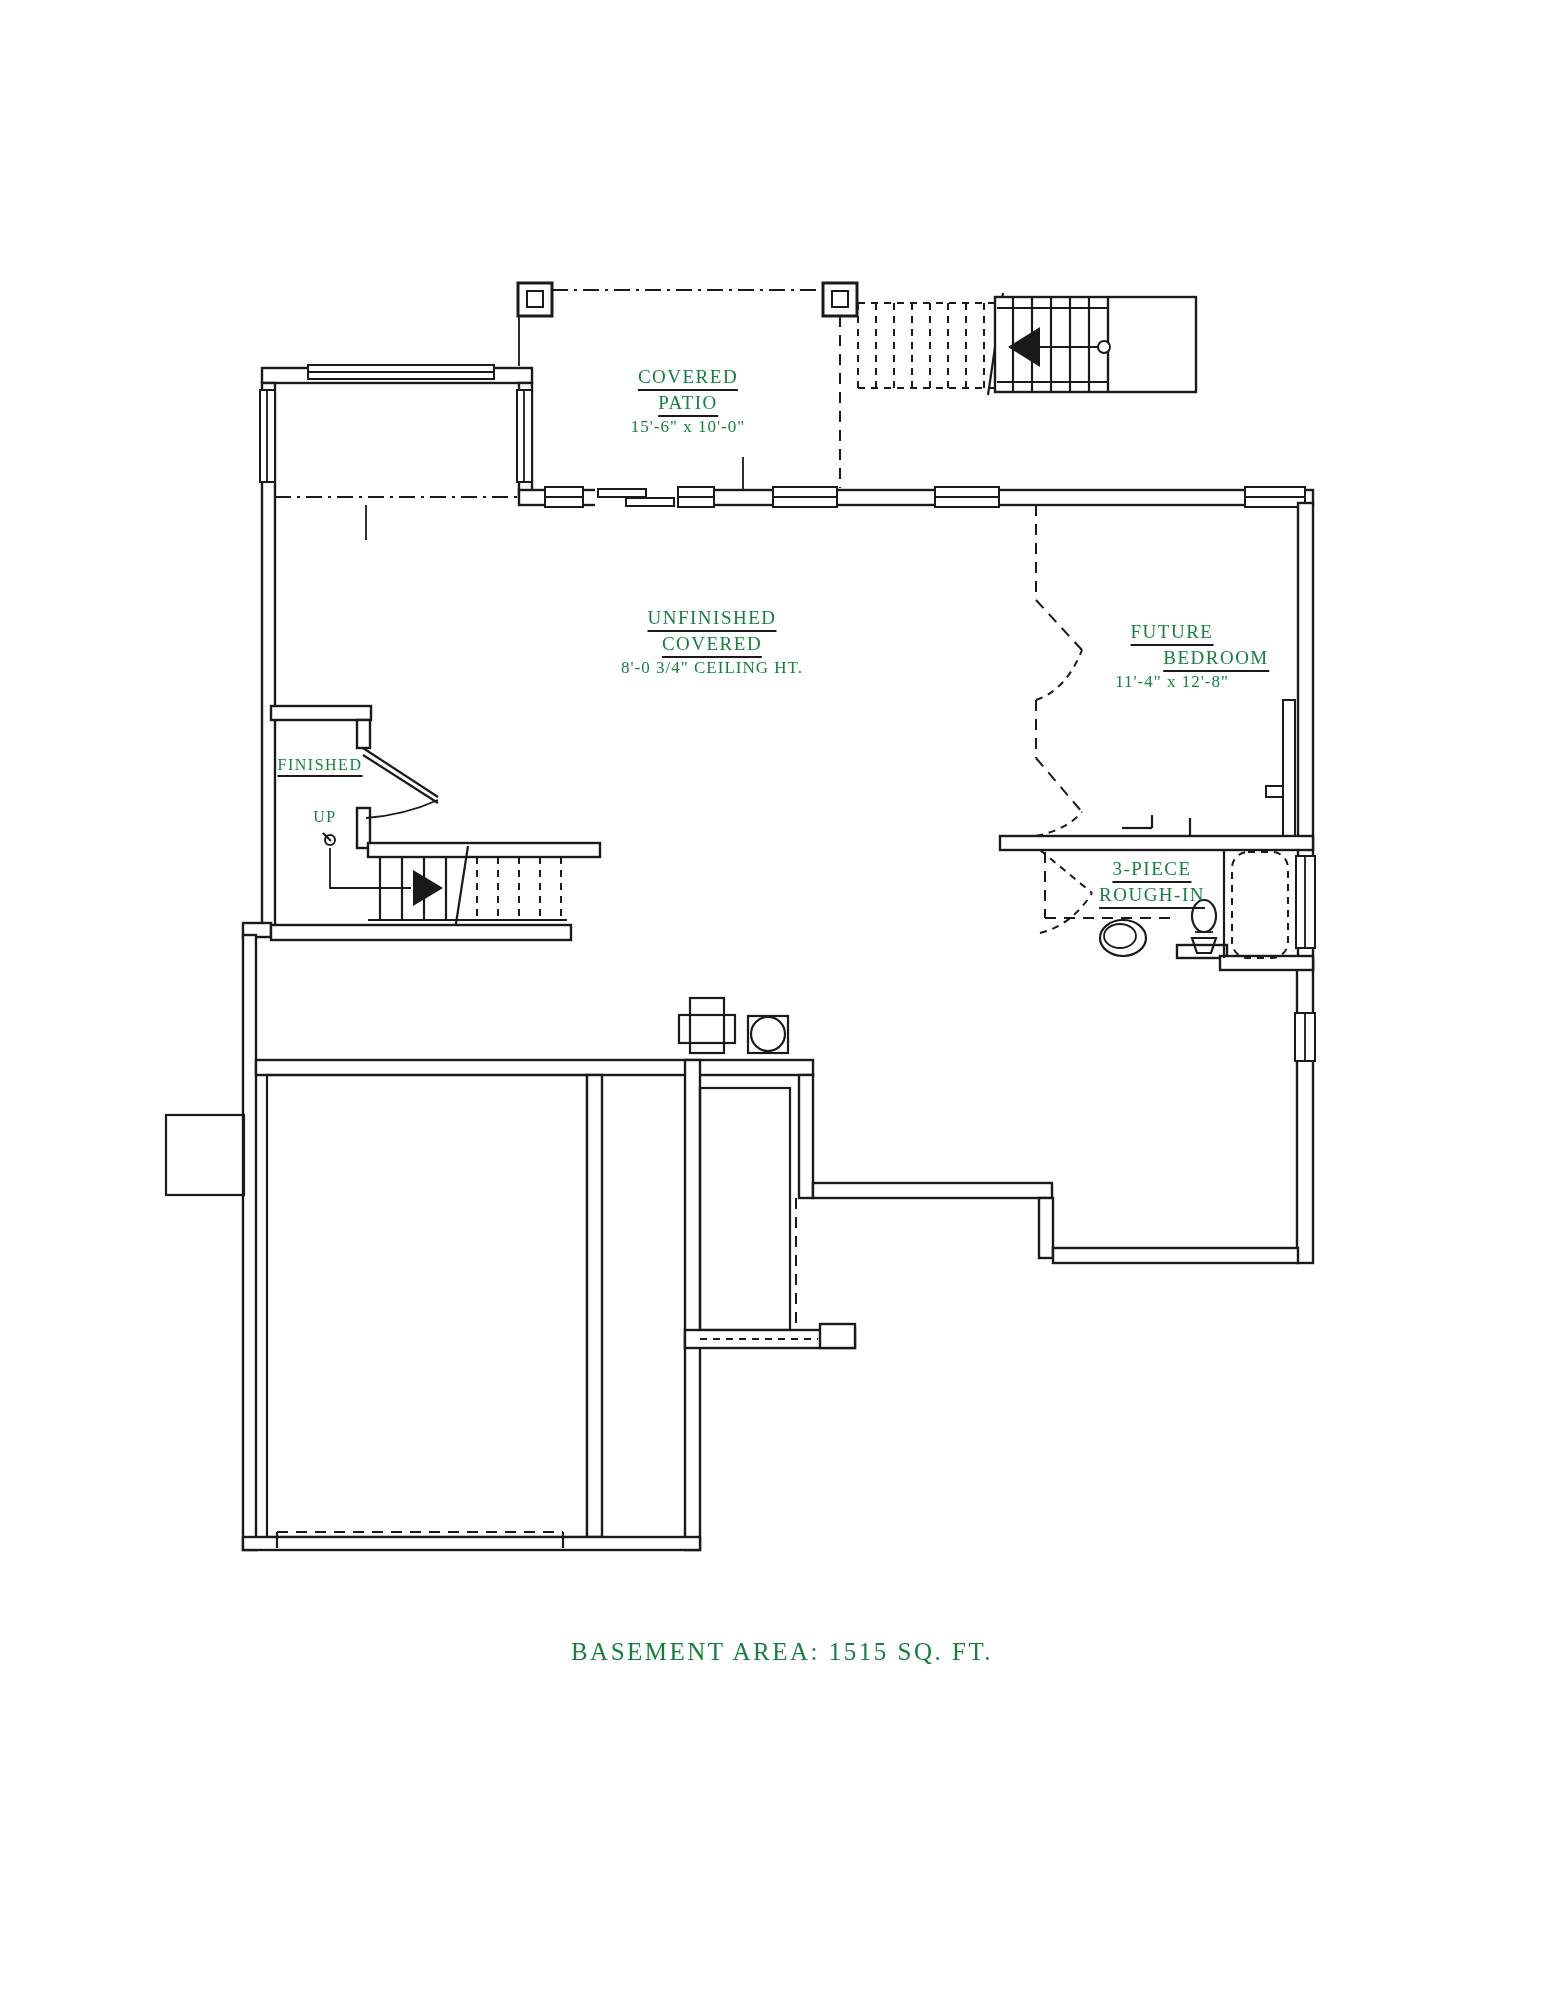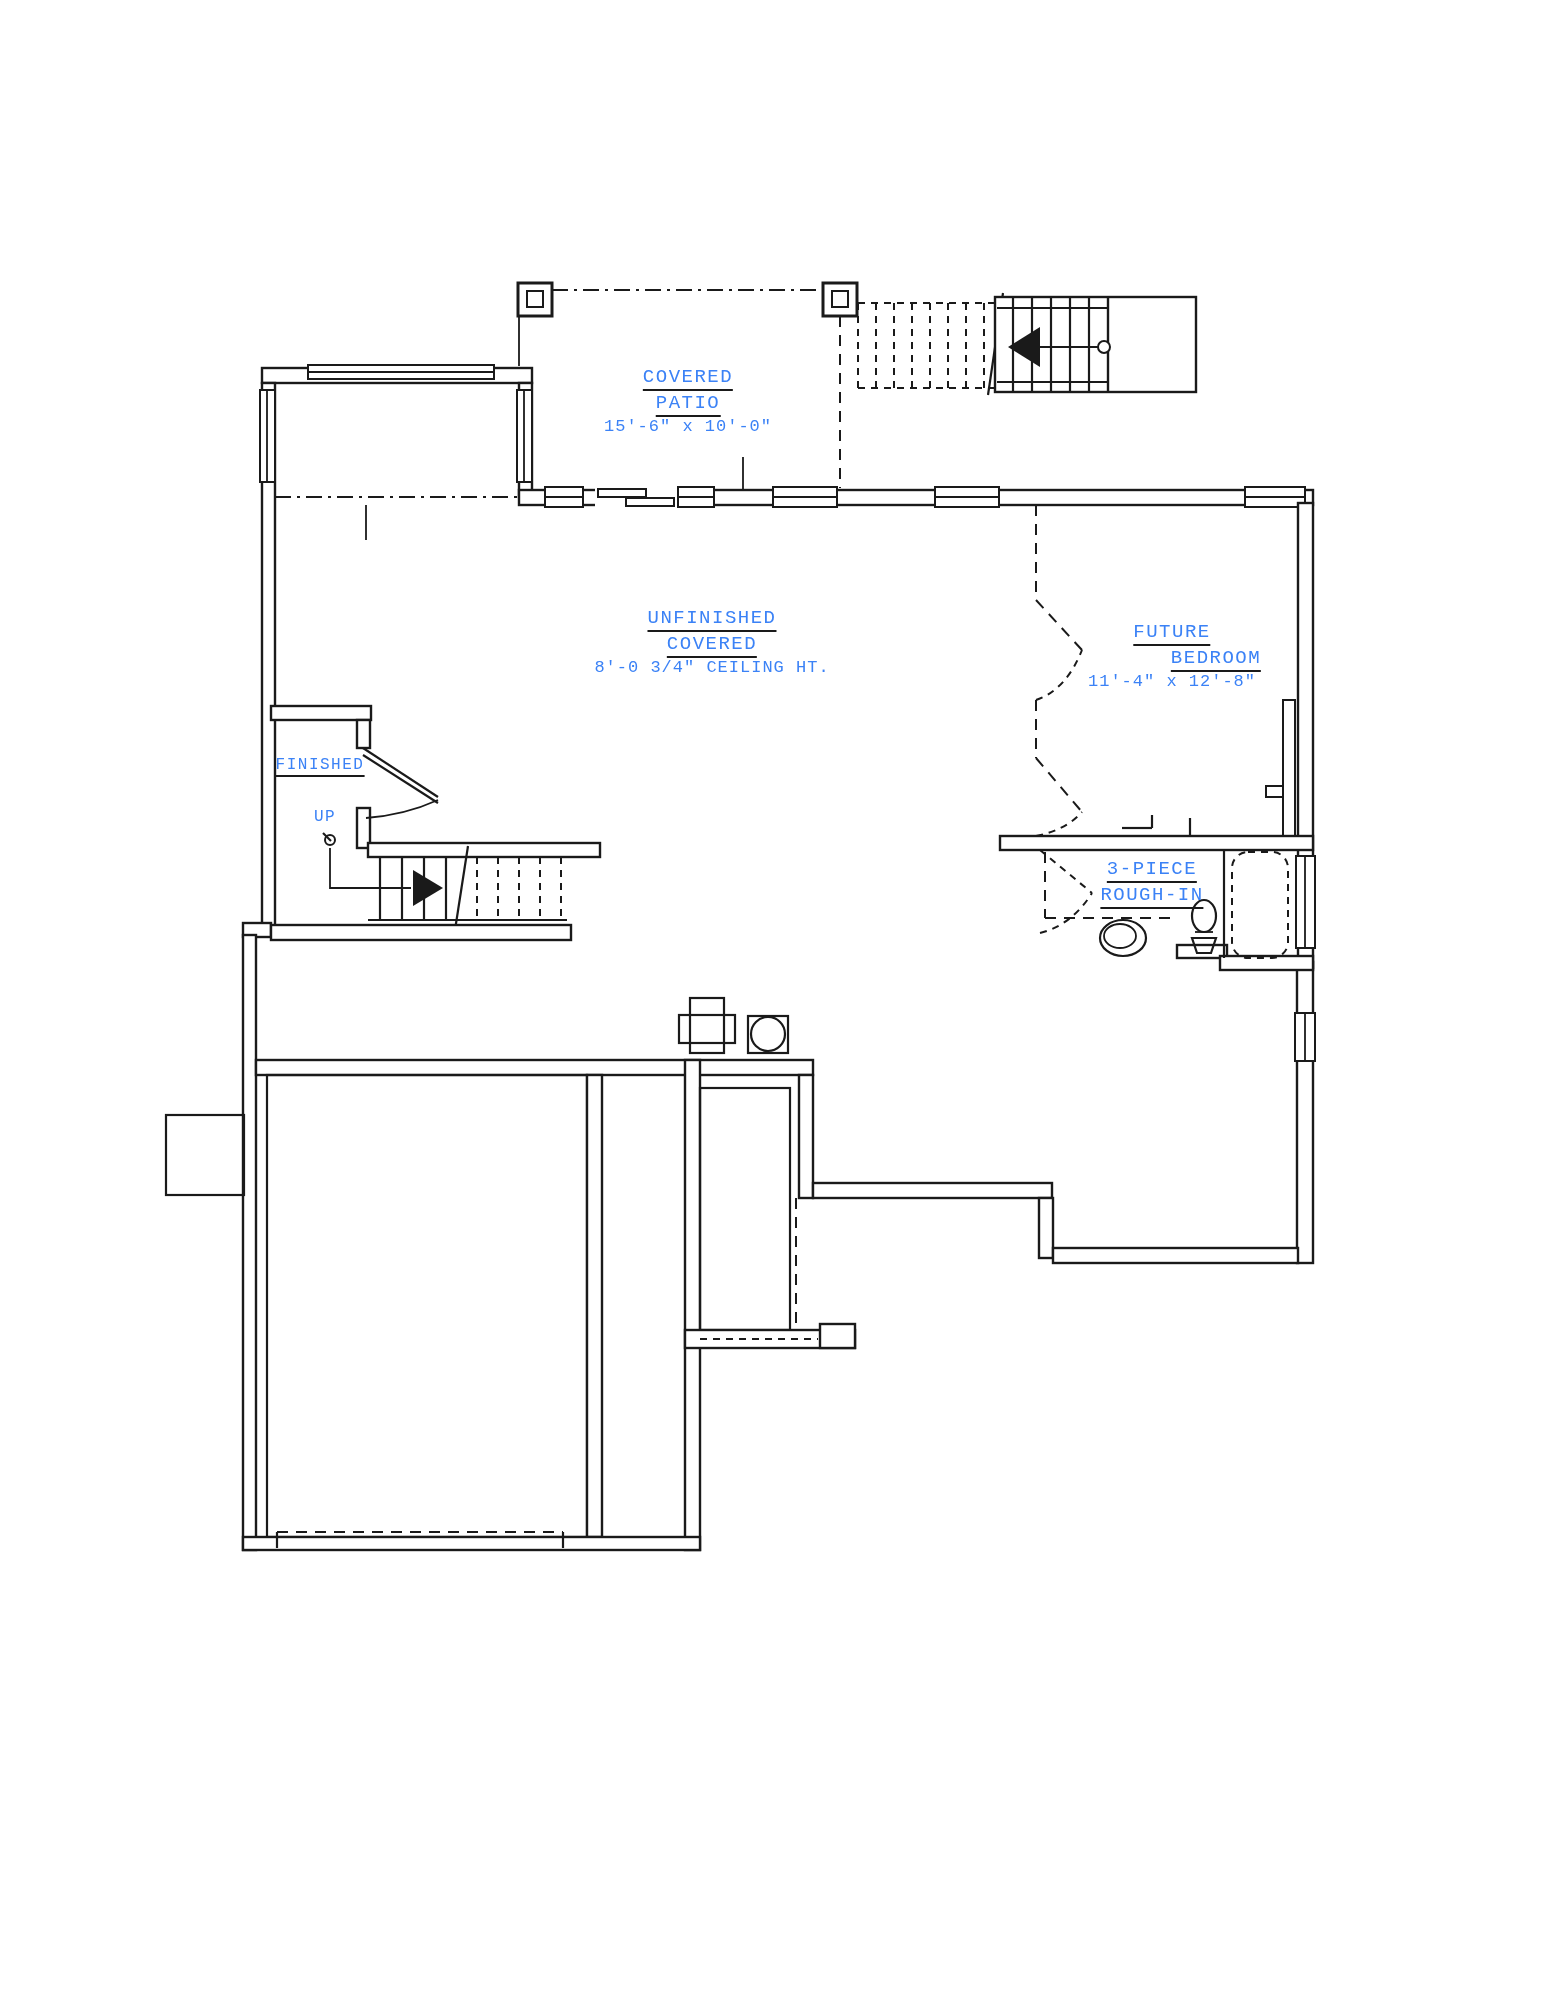--- a/index.html
+++ b/index.html
@@ -1,17 +1,17 @@
 <!DOCTYPE html>
 <html><head>
 <meta charset="utf-8">
 <style>
   html,body{margin:0;padding:0;background:#ffffff;}
   #sheet{position:relative;width:1545px;height:1936px;background:#ffffff;overflow:hidden;
-         font-family:Liberation Mono, monospace;color:#3b82f6;}
+         font-family:Liberation Serif, serif;color:#15803d;}
   #drawing{position:absolute;left:0;top:0;}
   
   .wall   {fill:#ffffff;stroke:#1a1a1a;stroke-width:2.4;}
   .wallthk{fill:#ffffff;stroke:#1a1a1a;stroke-width:3;}
   .win    {fill:#ffffff;stroke:#1a1a1a;stroke-width:2;}
   .thin   {fill:none;stroke:#1a1a1a;stroke-width:1.8;}
   .med    {fill:none;stroke:#1a1a1a;stroke-width:2.2;}
   .dash   {fill:none;stroke:#1a1a1a;stroke-width:2;stroke-dasharray:11 8;}
   .dashsm {fill:none;stroke:#1a1a1a;stroke-width:2;stroke-dasharray:7 6;}
   .dashdot{fill:none;stroke:#1a1a1a;stroke-width:1.8;stroke-dasharray:16 6 3 6;}
@@ -230,14 +230,15 @@
   <div class="lbl room und" style="left:1172px;top:621px;text-align:center;">FUTURE</div>
   <div class="lbl room und" style="left:1216px;top:647px;">BEDROOM</div>
   <div class="lbl dims" style="left:1172px;top:672px;">11'-4" x 12'-8"</div>
 
   <div class="lbl roomsm und" style="left:320px;top:756px;">FINISHED</div>
   <div class="lbl roomsm" style="left:325px;top:808px;">UP</div>
 
   <div class="lbl room und" style="left:1152px;top:858px;">3-PIECE</div>
   <div class="lbl room und" style="left:1152px;top:884px;">ROUGH-IN</div>
 
+  <div class="lbl subtitle" style="left:782px;top:1638px;">BASEMENT AREA: 1515 SQ. FT.</div>
 
 </div>
 
 </body></html>

